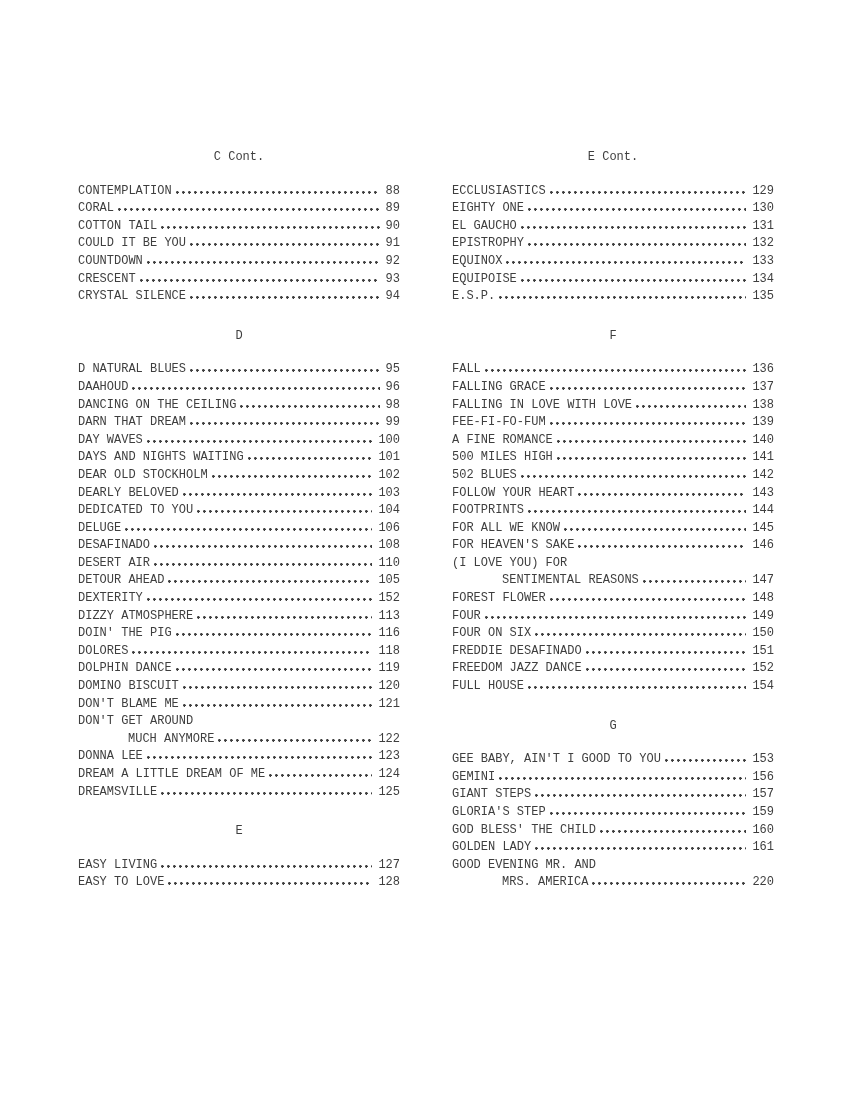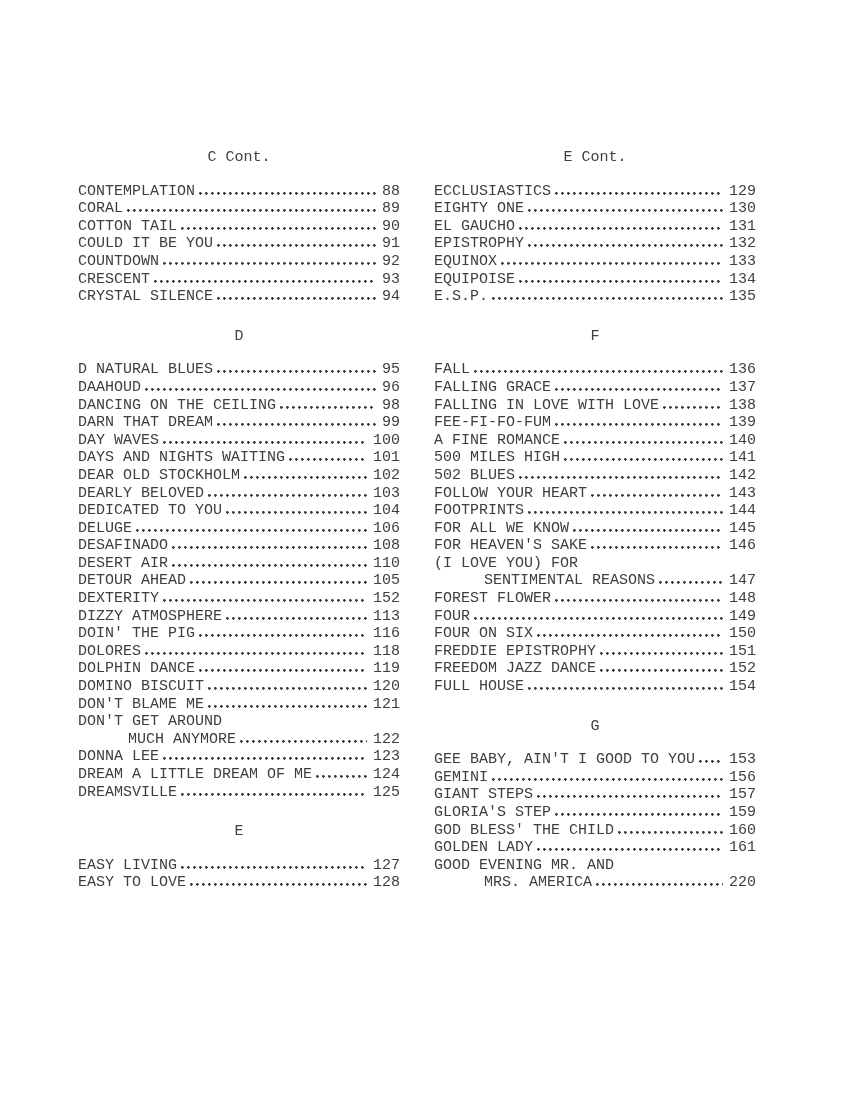--- a/index.html
+++ b/index.html
@@ -11,25 +11,25 @@
     height: 1118px;
     background: var(--paper);
     font-family: "Liberation Mono", "DejaVu Sans Mono", monospace;
     color: var(--ink);
     overflow: hidden;
   }
   .col {
     position: absolute;
     top: 149px;
     width: 322px;
-    font-size: 15px;
+    font-size: 12px;
     line-height: 17.6px;
   }
   .col-left  { left: 78px; }
-  .col-right { left: 434px; }
+  .col-right { left: 452px; }
   .section-heading {
     text-align: center;
     margin: 22px 0 16px 0;
     white-space: pre;
   }
   .section:first-child .section-heading { margin-top: 0; }
   .entry {
     display: flex;
     align-items: baseline;
     white-space: pre;
@@ -120,21 +120,21 @@
         <div class="entry"><span class="entry-title">502 BLUES</span><span class="leader"></span><span class="entry-page">142</span></div>
         <div class="entry"><span class="entry-title">FOLLOW YOUR HEART</span><span class="leader"></span><span class="entry-page">143</span></div>
         <div class="entry"><span class="entry-title">FOOTPRINTS</span><span class="leader"></span><span class="entry-page">144</span></div>
         <div class="entry"><span class="entry-title">FOR ALL WE KNOW</span><span class="leader"></span><span class="entry-page">145</span></div>
         <div class="entry"><span class="entry-title">FOR HEAVEN'S SAKE</span><span class="leader"></span><span class="entry-page">146</span></div>
         <div class="entry-prefix">(I LOVE YOU) FOR</div>
         <div class="entry indent"><span class="entry-title">SENTIMENTAL REASONS</span><span class="leader"></span><span class="entry-page">147</span></div>
         <div class="entry"><span class="entry-title">FOREST FLOWER</span><span class="leader"></span><span class="entry-page">148</span></div>
         <div class="entry"><span class="entry-title">FOUR</span><span class="leader"></span><span class="entry-page">149</span></div>
         <div class="entry"><span class="entry-title">FOUR ON SIX</span><span class="leader"></span><span class="entry-page">150</span></div>
-        <div class="entry"><span class="entry-title">FREDDIE EPISTROPHY</span><span class="leader"></span><span class="entry-page">151</span></div>
+        <div class="entry"><span class="entry-title">FREDDIE DESAFINADO</span><span class="leader"></span><span class="entry-page">151</span></div>
         <div class="entry"><span class="entry-title">FREEDOM JAZZ DANCE</span><span class="leader"></span><span class="entry-page">152</span></div>
         <div class="entry"><span class="entry-title">FULL HOUSE</span><span class="leader"></span><span class="entry-page">154</span></div>
       </div>
       <div class="section">
         <div class="section-heading">G</div>
         <div class="entry"><span class="entry-title">GEE BABY, AIN'T I GOOD TO YOU</span><span class="leader"></span><span class="entry-page">153</span></div>
         <div class="entry"><span class="entry-title">GEMINI</span><span class="leader"></span><span class="entry-page">156</span></div>
         <div class="entry"><span class="entry-title">GIANT STEPS</span><span class="leader"></span><span class="entry-page">157</span></div>
         <div class="entry"><span class="entry-title">GLORIA'S STEP</span><span class="leader"></span><span class="entry-page">159</span></div>
         <div class="entry"><span class="entry-title">GOD BLESS' THE CHILD</span><span class="leader"></span><span class="entry-page">160</span></div>

